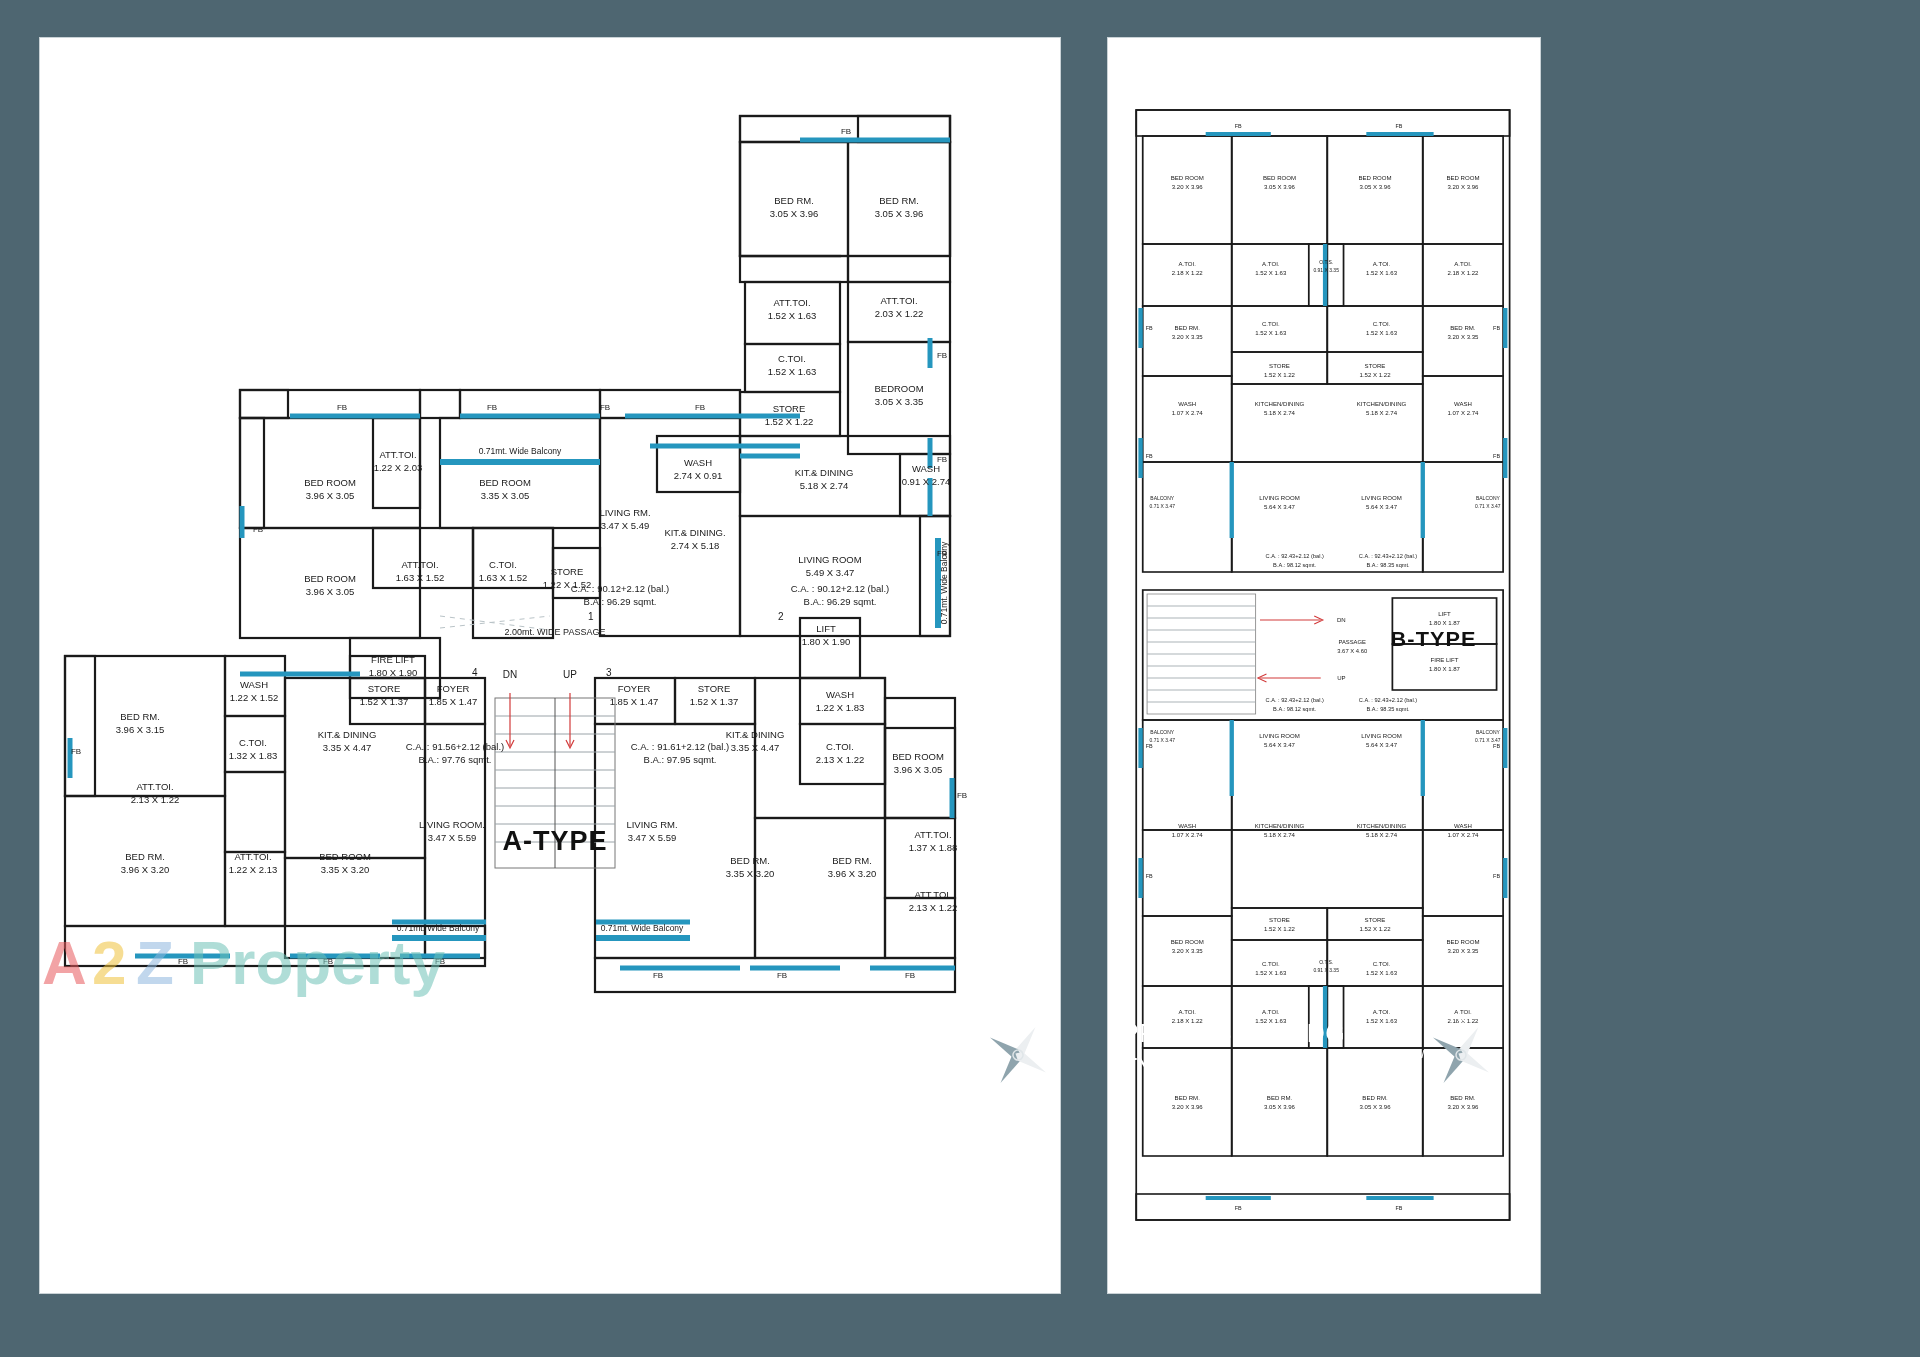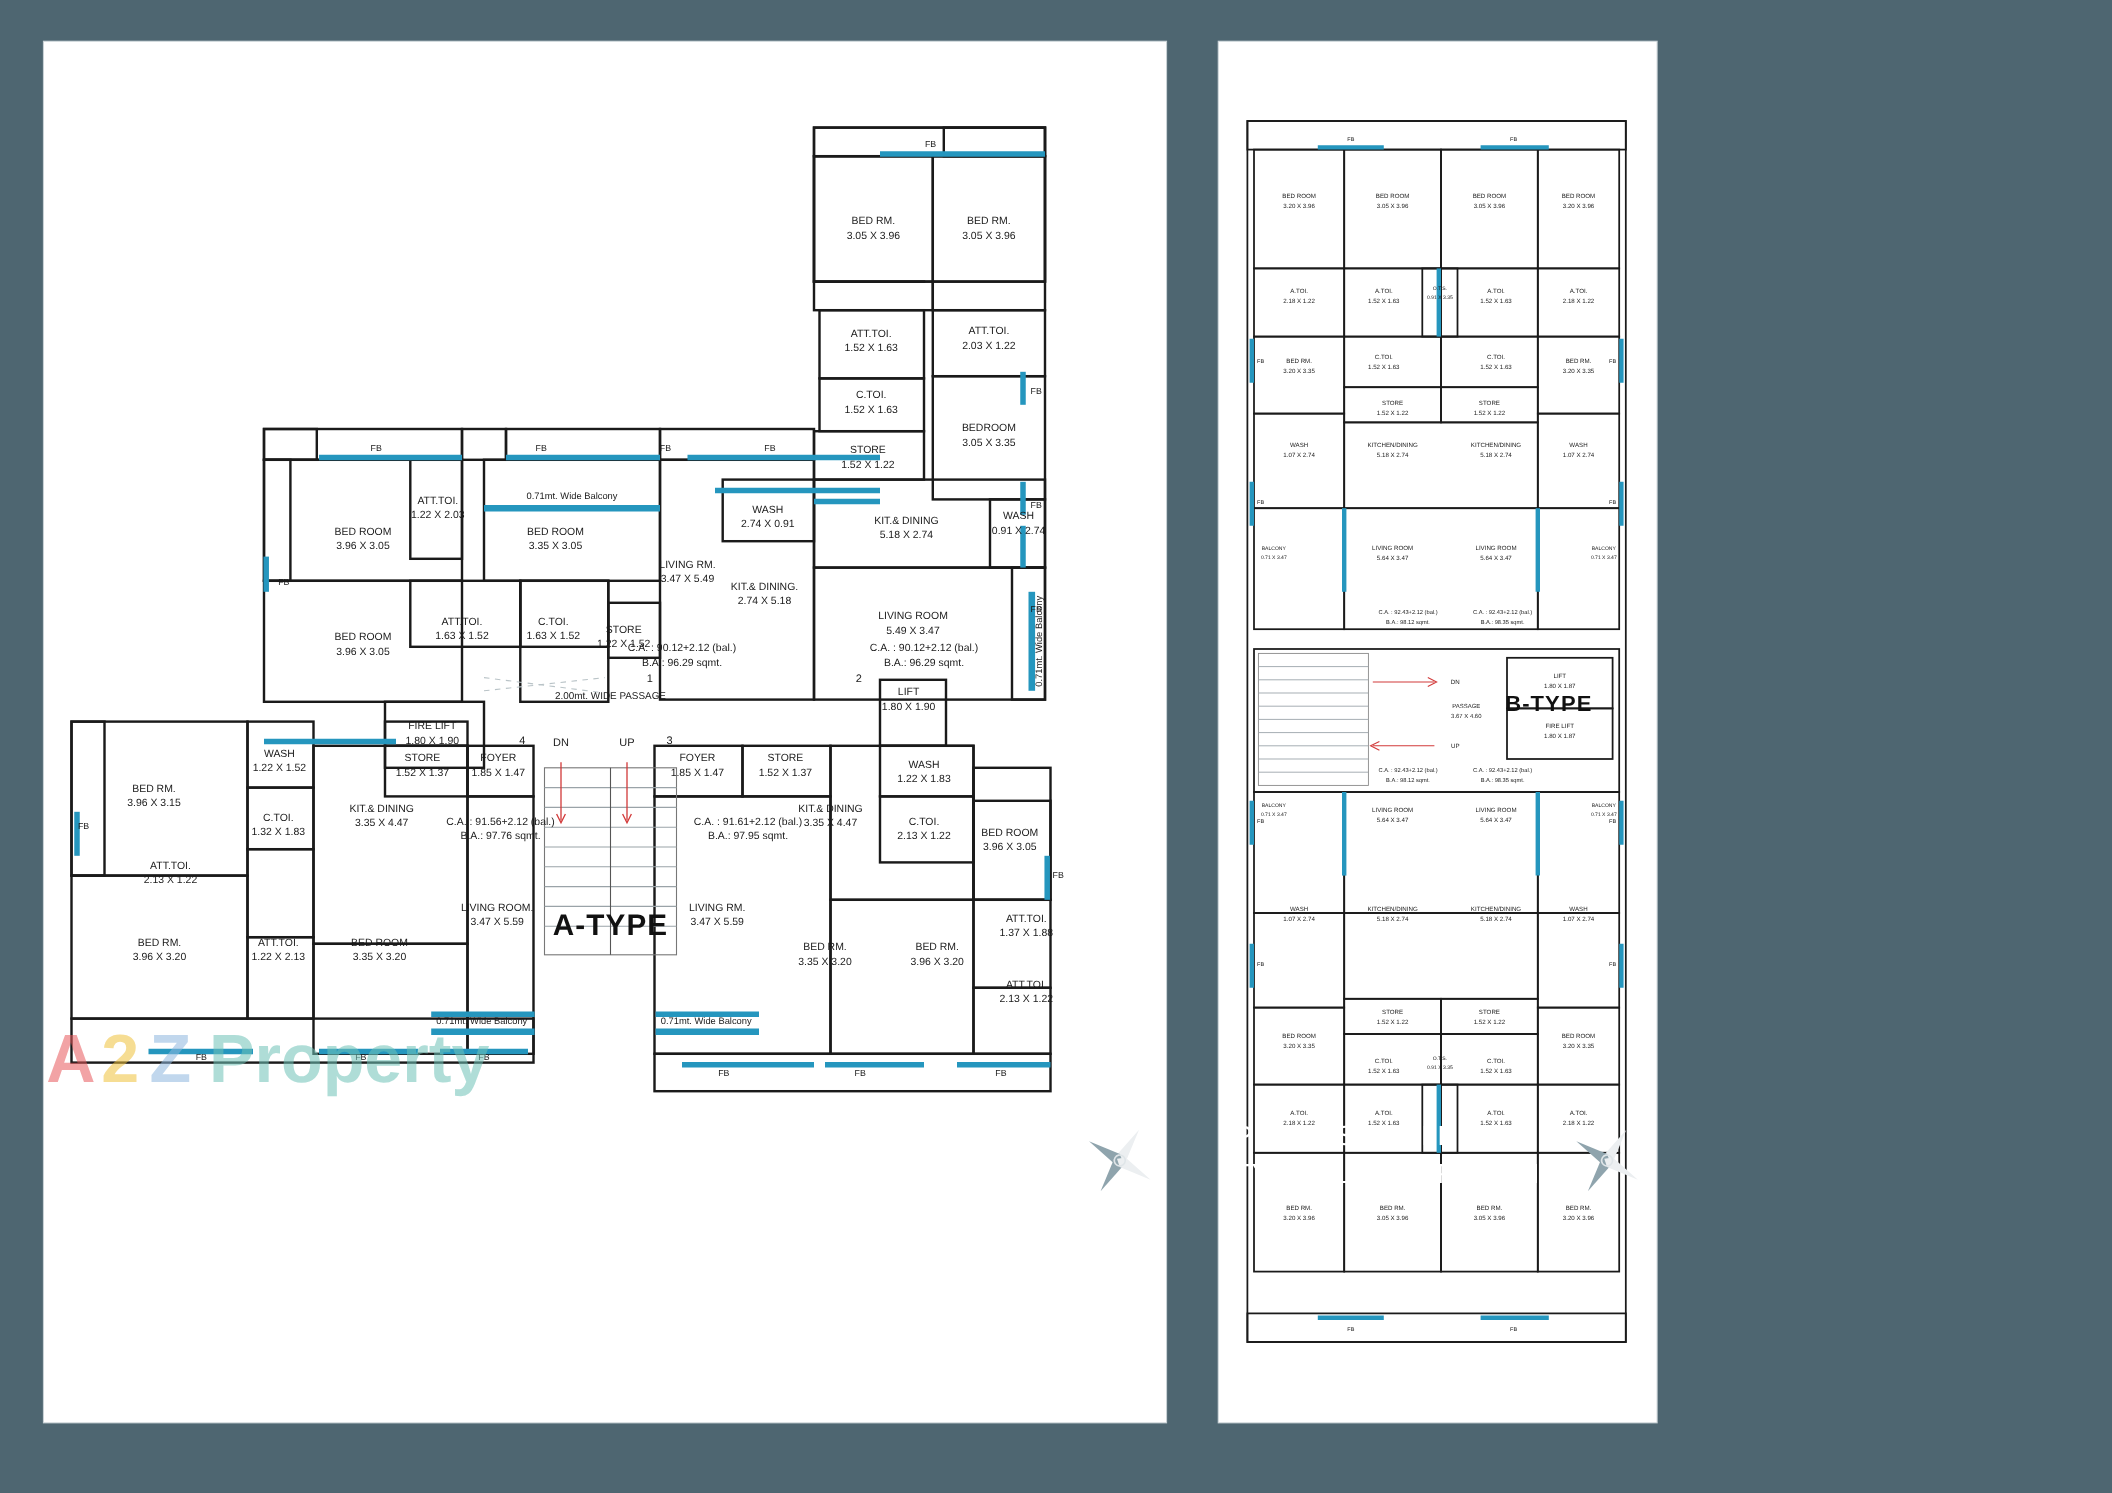--- a/index.html
+++ b/index.html
@@ -6,21 +6,21 @@
   html, body { margin:0; padding:0; }
   body {
     width:1920px; height:1357px;
     background:#4e6671;
     font-family:"Liberation Sans", sans-serif;
     overflow:hidden;
     position:relative;
   }
   .sheet { position:absolute; background:#ffffff; box-shadow:0 0 0 1px #c9d2d6; }
   #sheet-a { left:40px; top:38px; width:1020px; height:1255px; }
-  #sheet-b { left:1108px; top:38px; width:398px; height:1255px; }
+  #sheet-b { left:1108px; top:38px; width:432px; height:1255px; }
 
   .plan { position:absolute; left:0; top:0; width:100%; height:100%; }
   .plan svg { display:block; width:100%; height:100%; }
 
   
   .title-block { position:absolute; color:#ffffff; letter-spacing:.5px; }
   .title-block .l1, .title-block .l2 { font-size:25px; font-weight:400; line-height:1.35; white-space:nowrap; }
   #title-a { left:50px; top:1017px; }
   #title-b { left:1122px; top:1017px; }
 

